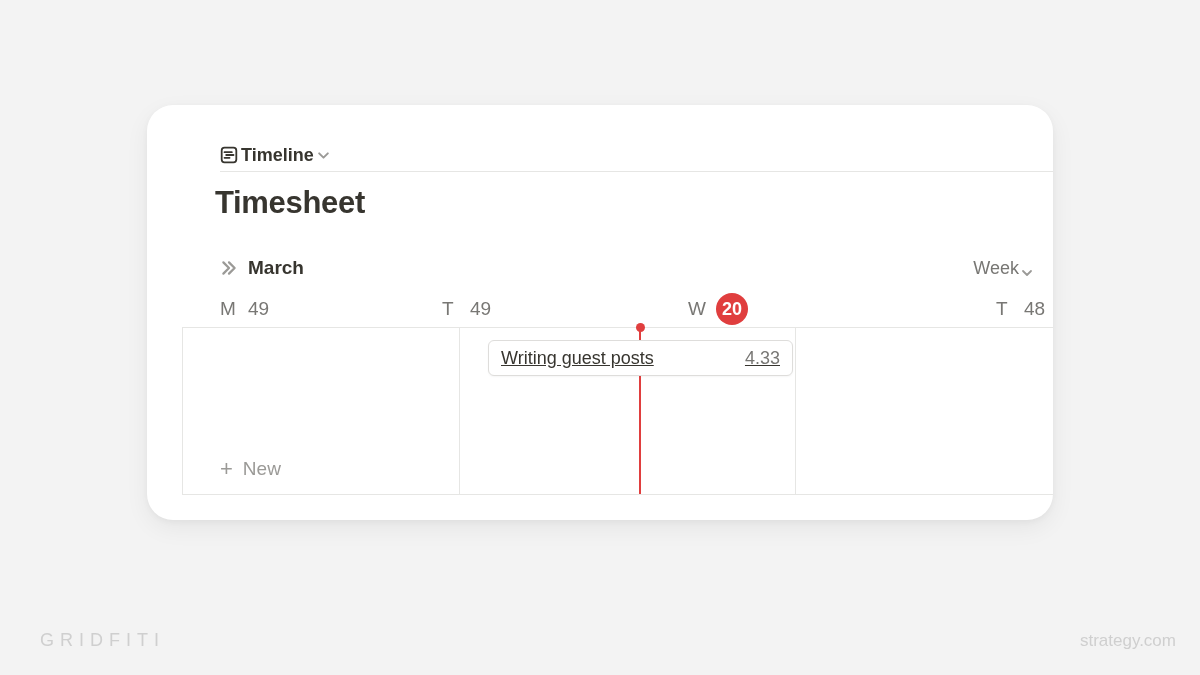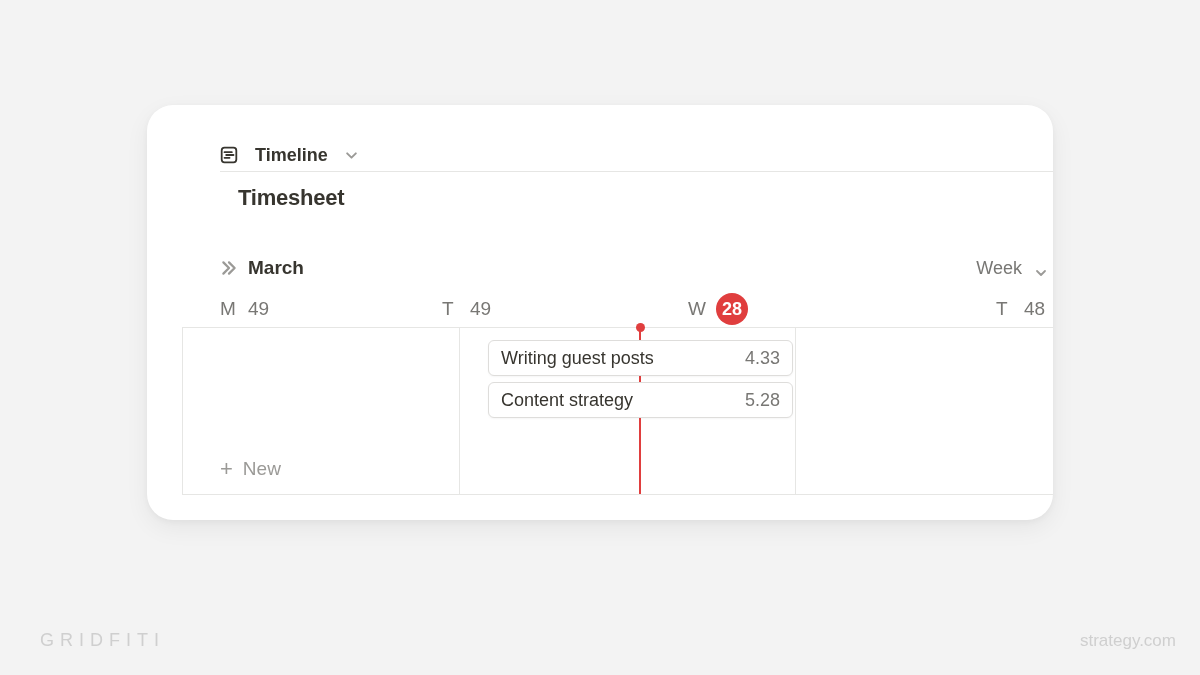--- a/index.html
+++ b/index.html
@@ -35,58 +35,58 @@
   }
 
   
   .view-row{
     position:absolute;
     left:73px; right:0; top:33px;
     height:34px;
     display:flex;align-items:center;
   }
   .view-sel{
-    display:inline-flex;align-items:center;gap:17px;
+    display:inline-flex;align-items:center;gap:3px;
     font-size:18px;font-weight:600;color:var(--text);
     cursor:pointer;
   }
   .view-sel svg.icon-timeline{width:18px;height:18px}
   .chev{color:var(--muted)}
 
   .view-underline{
     position:absolute;
     left:73px; right:0;
     top:66px; height:0;
     border-bottom:1px solid var(--border);
   }
 
   
   .title{
     position:absolute;
-    left:91px; top:80px;
-    font-size:22px; font-weight:800; letter-spacing:-0.01em;
+    left:68px; top:80px;
+    font-size:31px; font-weight:800; letter-spacing:-0.01em;
   }
 
   
   .tl-header{
     position:absolute;
     left:73px; right:0; top:148px;
     height:74px;
   }
   .month-row{
     display:flex;align-items:center;justify-content:space-between;
     height:30px;
   }
   .month-left{display:inline-flex;align-items:center;gap:10px}
   .double-chev{color:var(--muted);display:inline-flex}
   .month-label{font-size:19px;font-weight:600}
   .zoom{
-    display:inline-flex;align-items:flex-end;gap:13px;
+    display:inline-flex;align-items:flex-end;gap:2px;
     color:var(--muted2);font-size:18px;
-    padding-right:6px;cursor:pointer;
+    padding-right:20px;cursor:pointer;
   }
 
   .days-row{
     position:relative;
     height:36px;
     margin-top:8px;
   }
   .day{
     position:absolute;top:0;height:36px;
     display:inline-flex;align-items:center;gap:10px;
@@ -136,20 +136,21 @@
   .task{
     position:absolute;
     left:306px; width:305px;
     height:36px;
     background:#fff;border:1px solid #dedddb;border-radius:6px;
     box-shadow:0 1px 2px rgba(0,0,0,.04);
     display:flex;align-items:center;justify-content:space-between;
     padding:0 12px;font-size:18px;color:var(--text);
     box-sizing:border-box;
     cursor:pointer;
+    text-decoration:underline;
   }
   .task.t1{top:12px}
   .task.t2{top:54px}
   .task .val{color:var(--muted2)}
 
   .new-row{
     position:absolute;left:38px;bottom:14px;
     display:inline-flex;align-items:center;gap:10px;
     color:var(--muted);font-size:19px;cursor:pointer;
   }
@@ -211,21 +212,21 @@
       <span class="day col-m">
         <span class="dow">M</span>
         <span>49</span>
       </span>
       <span class="day col-t1">
         <span class="dow">T</span>
         <span>49</span>
       </span>
       <span class="day col-w">
         <span class="dow">W</span>
-        <span class="today-badge">28</span>
+        <span class="today-badge">20</span>
       </span>
       <span class="day col-t2">
         <span class="dow">T</span>
         <span>48</span>
       </span>
     </div>
   </div>
 
   <div class="tl-body">
     <div class="vline v1"></div>
@@ -233,24 +234,20 @@
     <div class="vline v3"></div>
 
     <div class="today-line">
       <div class="today-dot"></div>
     </div>
 
     <div class="task t1">
       <span>Writing guest posts</span>
       <span class="val">4.33</span>
     </div>
-    <div class="task t2">
-      <span>Content strategy</span>
-      <span class="val">5.28</span>
-    </div>
 
     <div class="new-row">
       <span class="plus">+</span>
       <span>New</span>
     </div>
   </div>
 </div>
 
 <div class="footer">
   <span class="brand">GRIDFITI</span>

